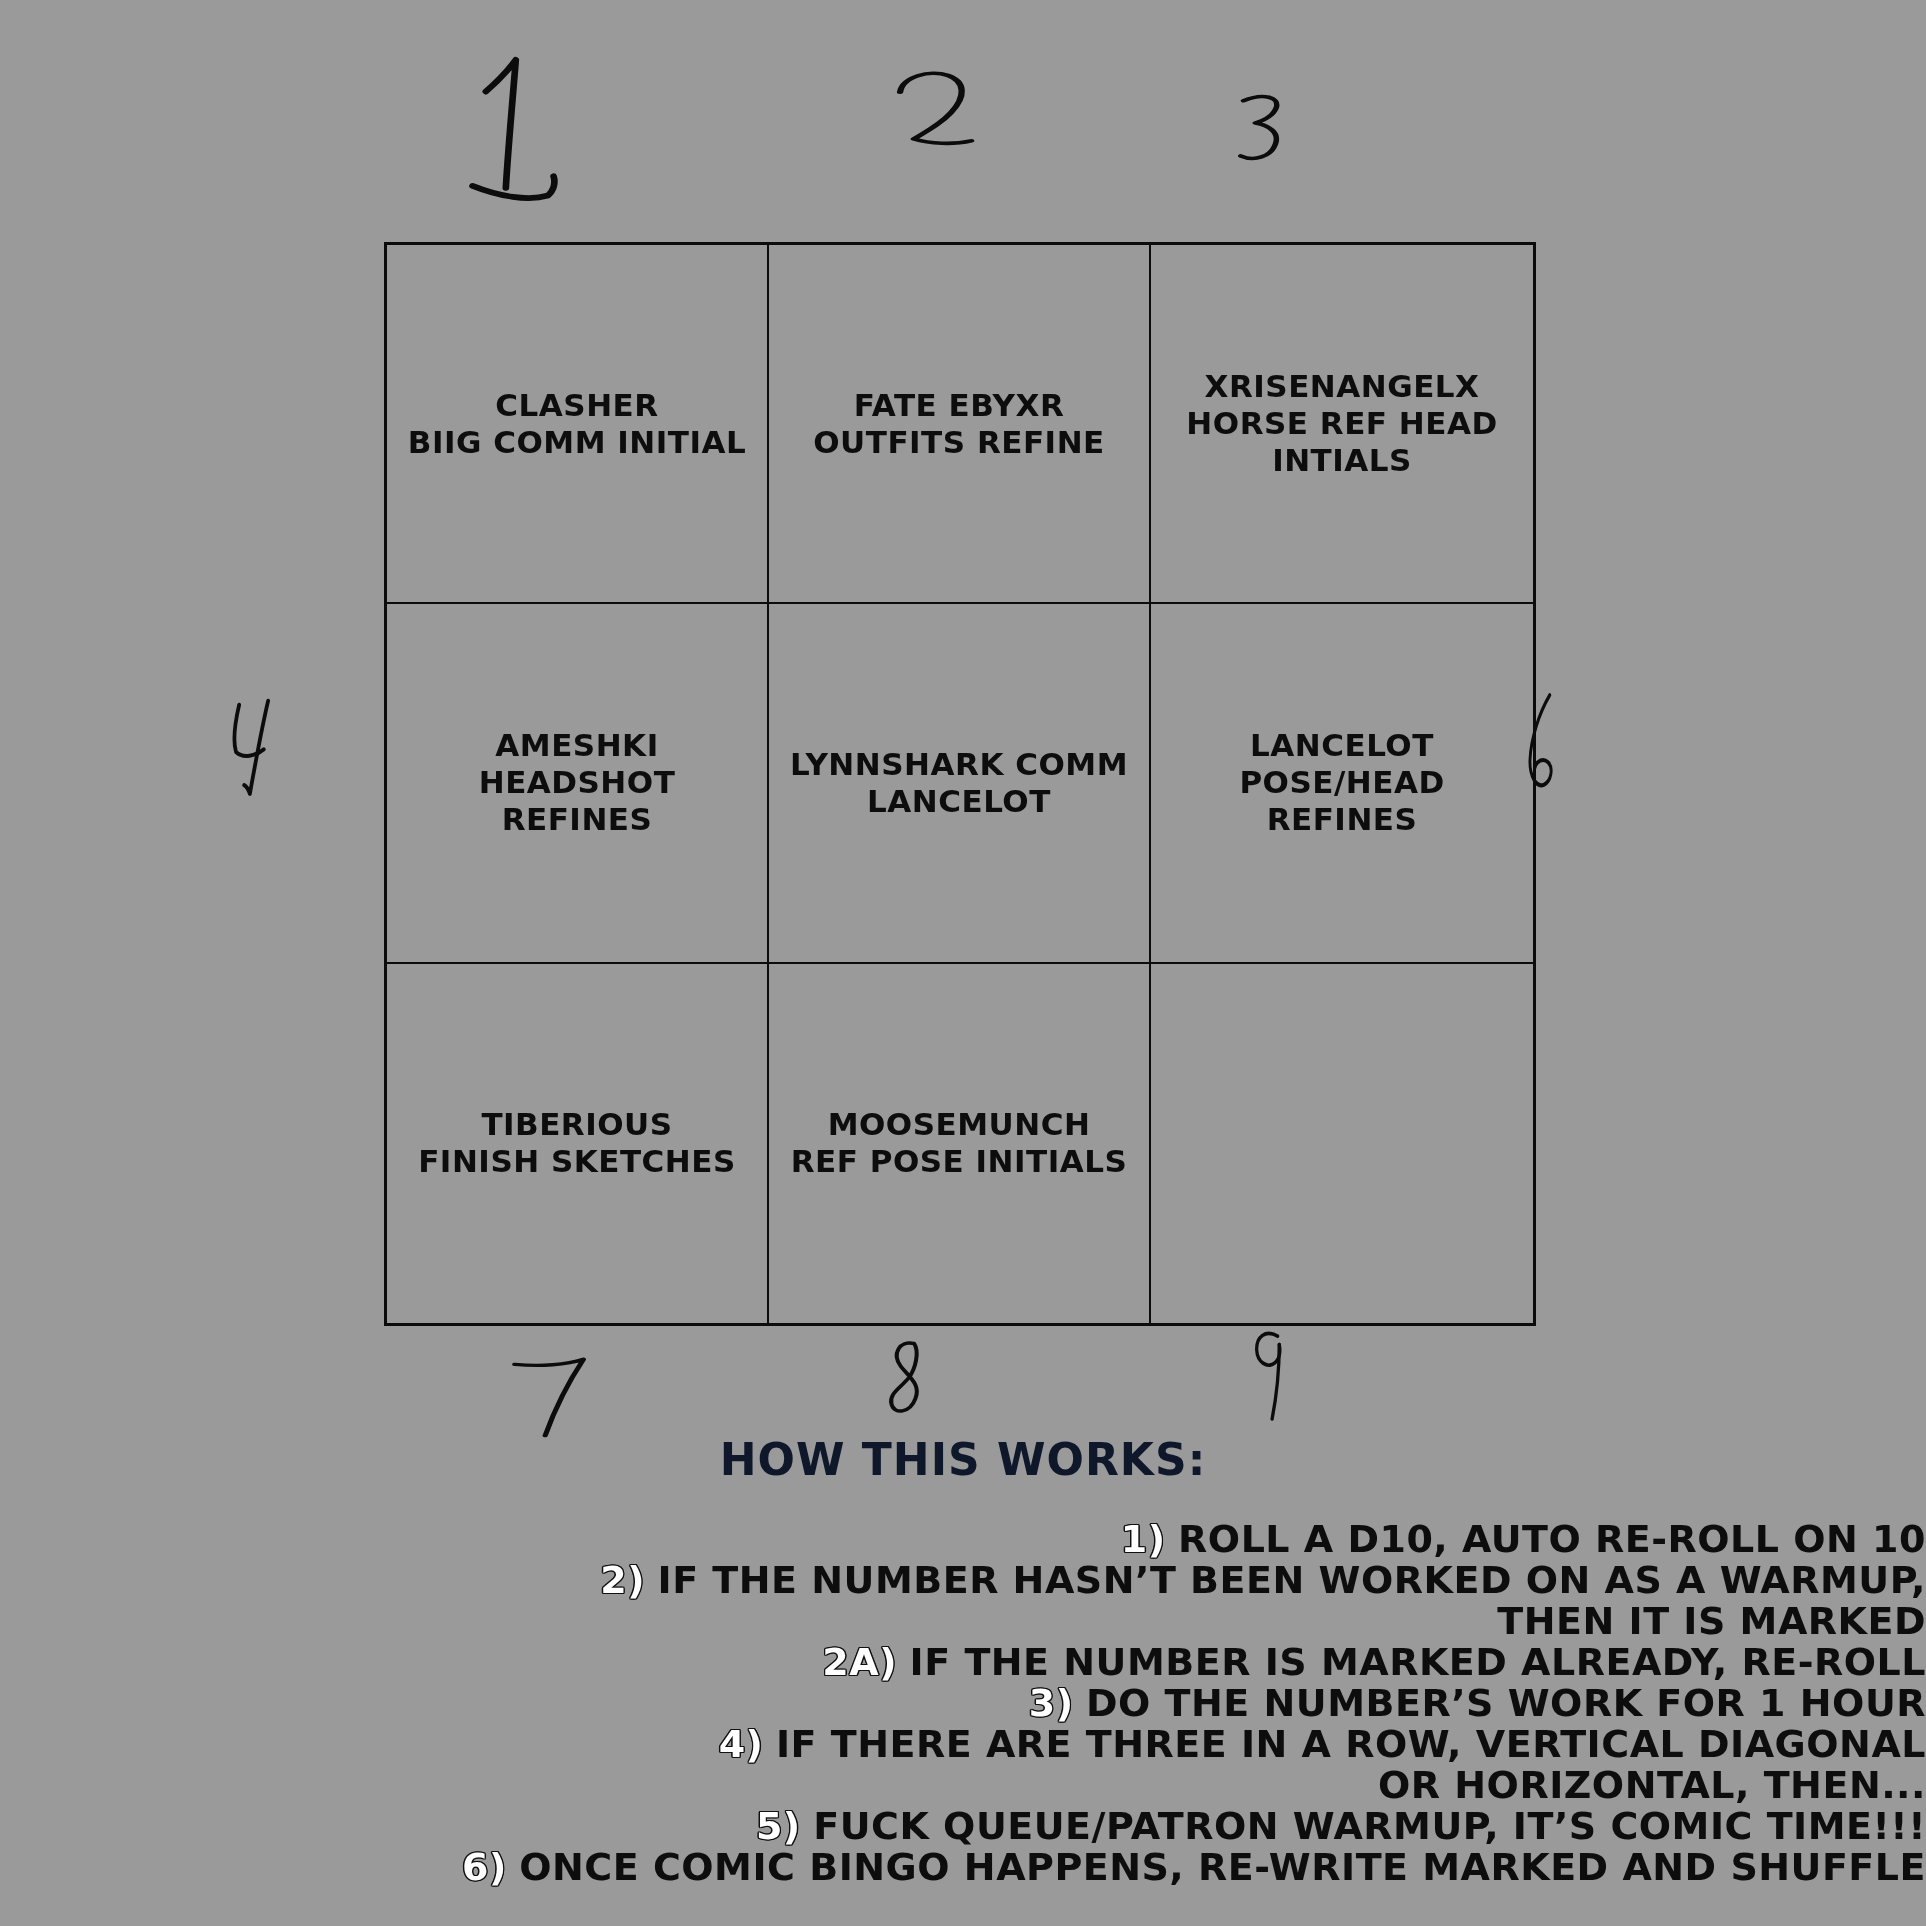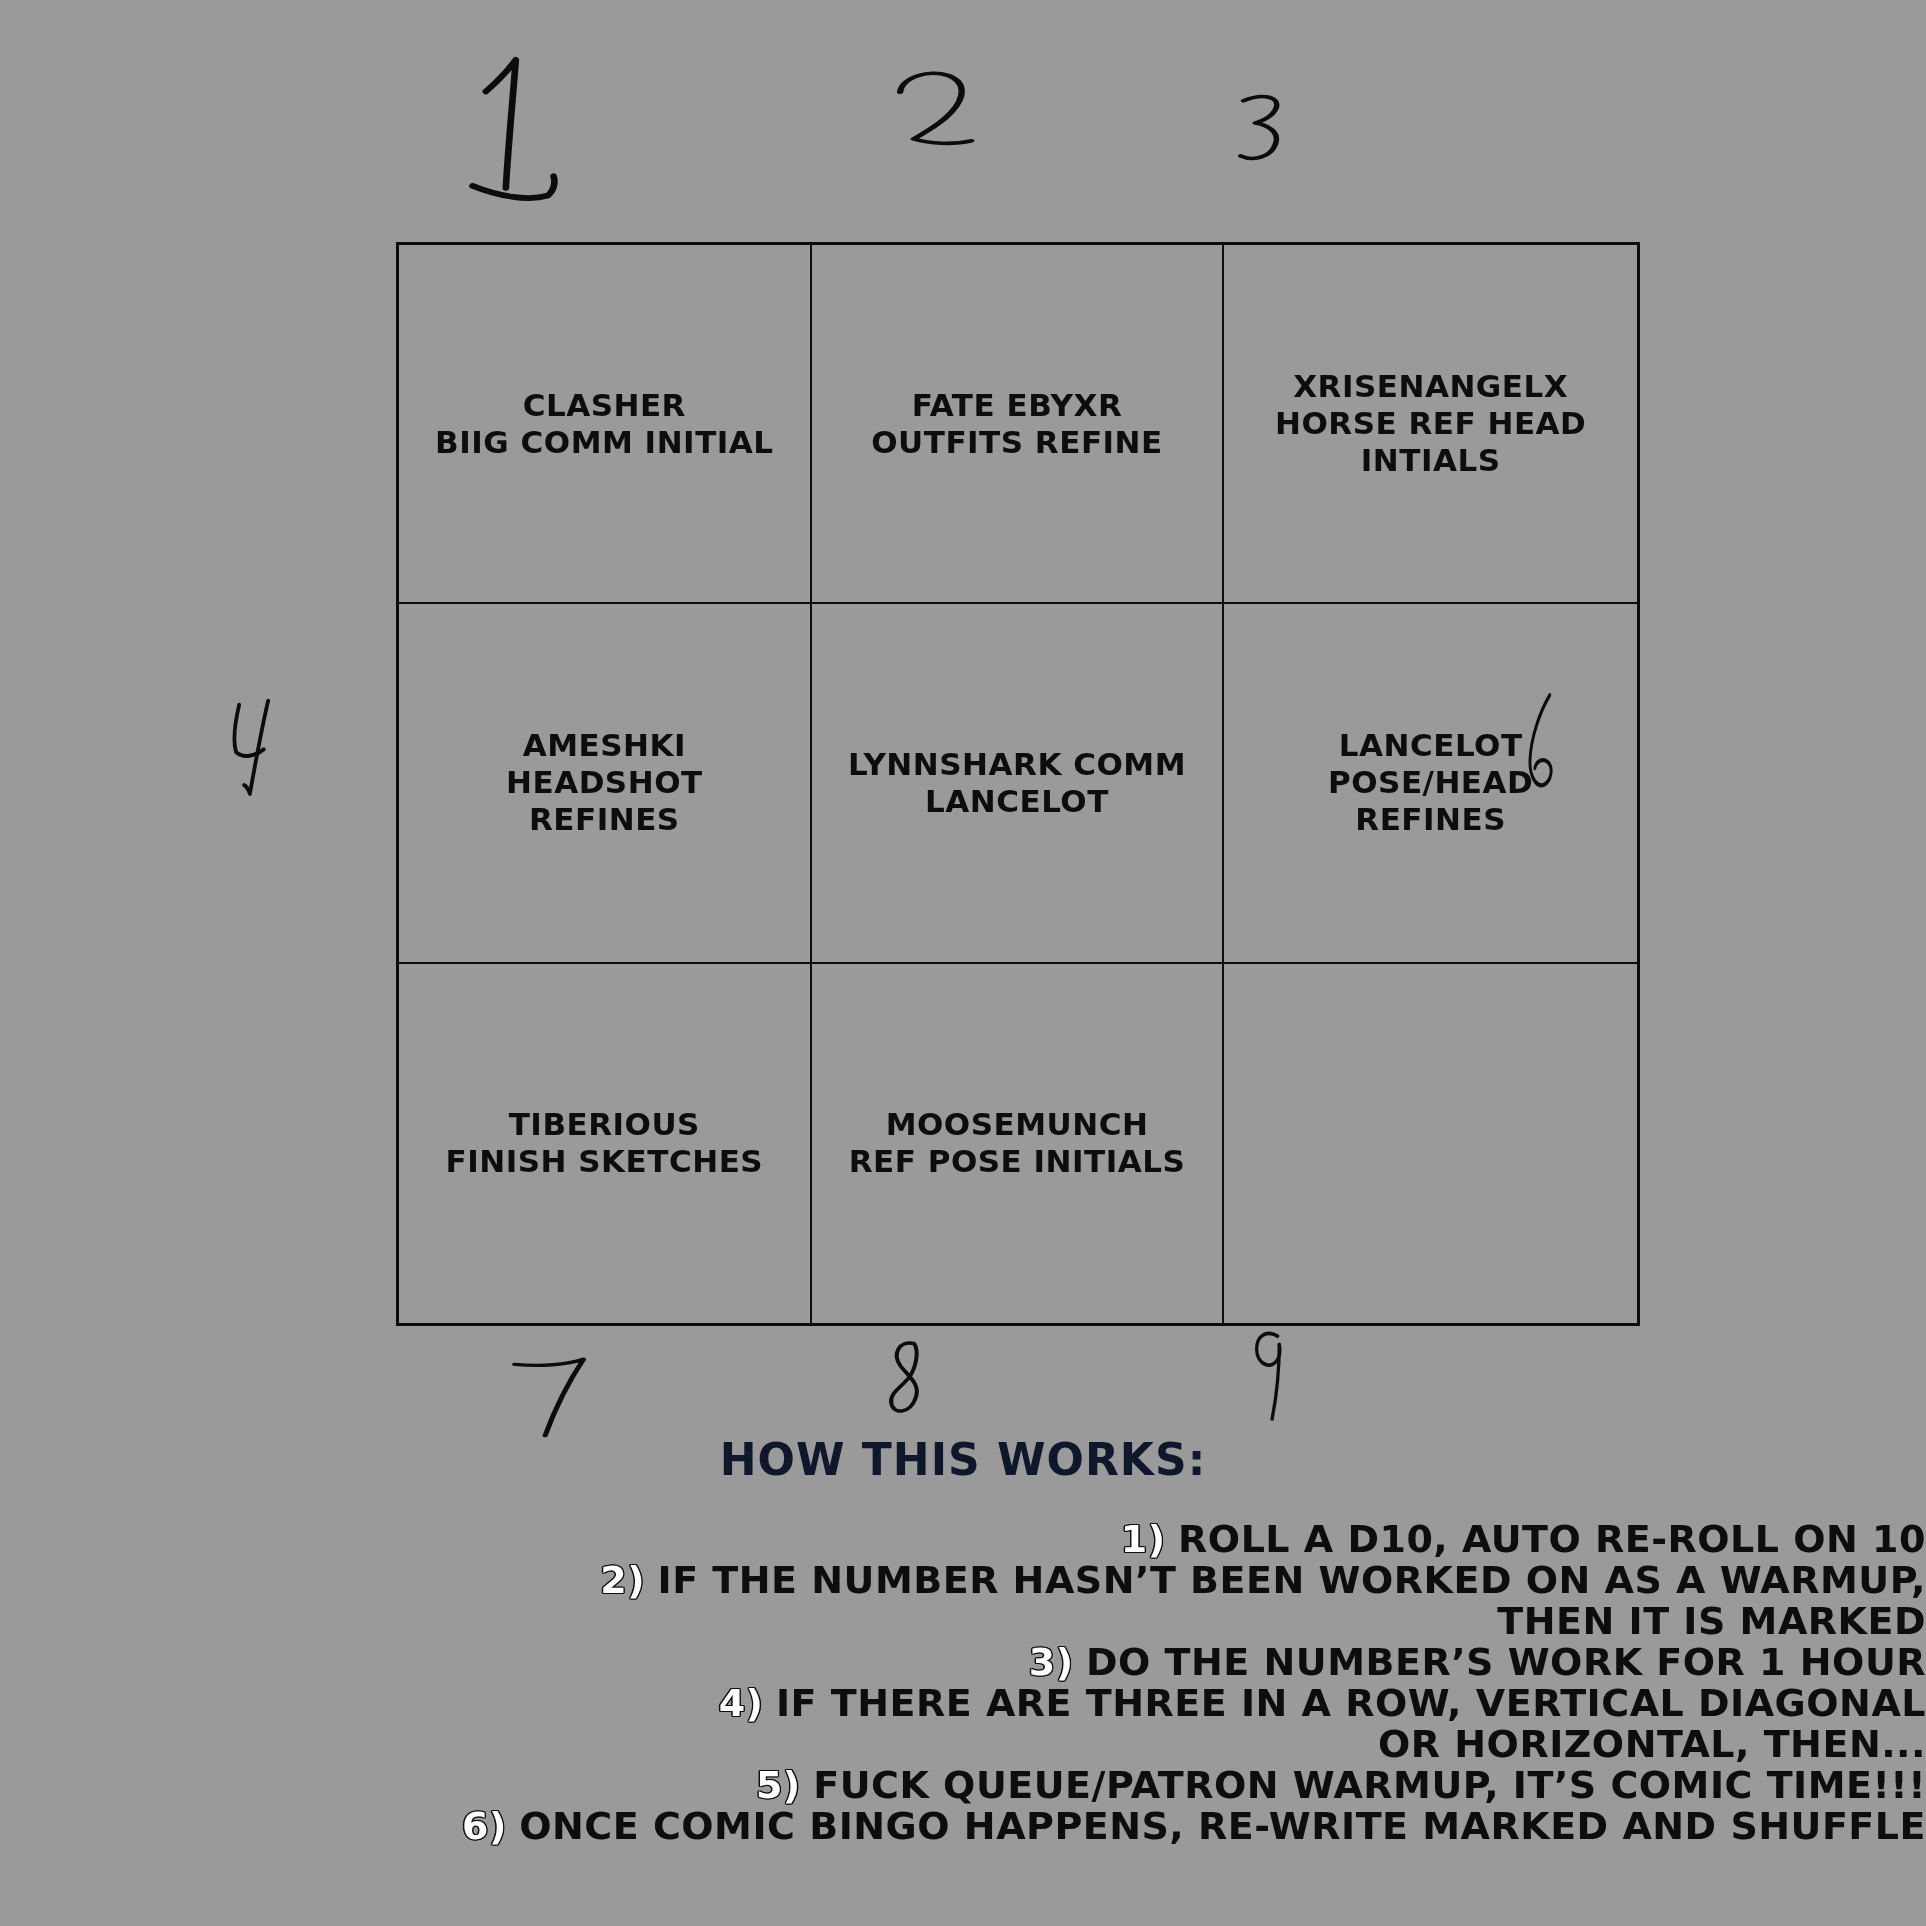--- a/index.html
+++ b/index.html
@@ -8,21 +8,21 @@
     background:#9a9a9a;
     font-family:"DejaVu Sans","Liberation Sans",sans-serif;
     font-weight:bold;
     color:#111;
     -webkit-font-smoothing:antialiased;
   }
   .canvas{position:relative;width:1926px;height:1926px;overflow:hidden;}
 
   
   .grid{
-    position:absolute;left:396px;top:242px;width:1244px;height:1084px;
+    position:absolute;left:384px;top:242px;width:1152px;height:1084px;
     box-sizing:border-box;
     border:3.9px solid #0c0c0c;
     display:grid;
     grid-template-columns:1fr 1fr 1fr;
     grid-template-rows:1fr 1fr 1fr;
   }
   .cell{
     box-sizing:border-box;
     display:flex;flex-direction:column;
     align-items:center;justify-content:center;
@@ -163,20 +163,23 @@
     <div class="iline">
       <span class="num">1)</span><span>ROLL A D10, AUTO RE-ROLL ON 10</span>
     </div>
     <div class="iline">
       <span class="num">2)</span><span>IF THE NUMBER HASN’T BEEN WORKED ON AS A WARMUP,</span>
     </div>
     <div class="iline">
       <span class="num"></span><span>THEN IT IS MARKED</span>
     </div>
     <div class="iline">
+      <span class="num">2A)</span><span>IF THE NUMBER IS MARKED ALREADY, RE-ROLL</span>
+    </div>
+    <div class="iline">
       <span class="num">3)</span><span>DO THE NUMBER’S WORK FOR 1 HOUR</span>
     </div>
     <div class="iline">
       <span class="num">4)</span><span>IF THERE ARE THREE IN A ROW, VERTICAL DIAGONAL</span>
     </div>
     <div class="iline">
       <span class="num"></span><span>OR HORIZONTAL, THEN...</span>
     </div>
     <div class="iline">
       <span class="num">5)</span><span>FUCK QUEUE/PATRON WARMUP, IT’S COMIC TIME!!!</span>

